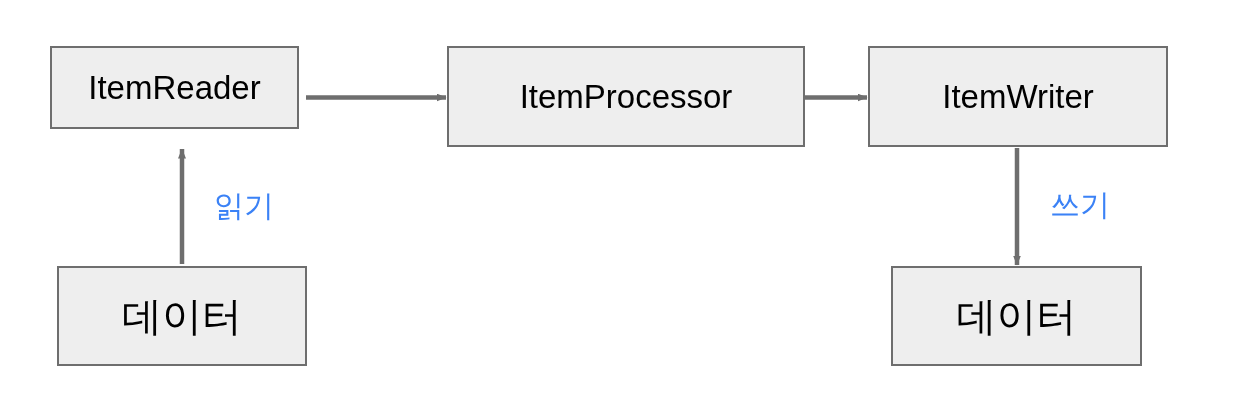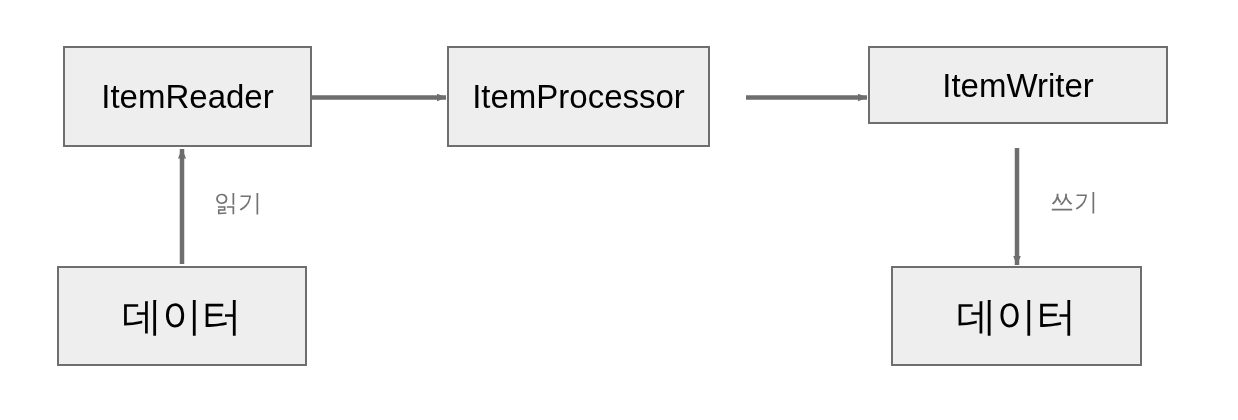--- a/index.html
+++ b/index.html
@@ -41,29 +41,29 @@
     line-height: 1;
     letter-spacing: 0px;
     white-space: nowrap;
     font-weight: 400;
   }
   .node-label.korean {
     font-size: 40px;
   }
   .edge-label {
     position: absolute;
-    color: #737373;
-    font-size: 24px;
+    color: #3b82f6;
+    font-size: 30px;
     line-height: 1;
     white-space: nowrap;
   }
   
-  #node-item-reader    { left: 63px;  top: 46px;  width: 249px; height: 101px; }
-  #node-item-processor { left: 447px; top: 46px;  width: 263px; height: 101px; }
-  #node-item-writer    { left: 868px; top: 46px;  width: 300px; height: 78px; }
+  #node-item-reader    { left: 50px;  top: 46px;  width: 249px; height: 83px; }
+  #node-item-processor { left: 447px; top: 46px;  width: 358px; height: 101px; }
+  #node-item-writer    { left: 868px; top: 46px;  width: 300px; height: 101px; }
   #node-source-data    { left: 57px;  top: 266px; width: 250px; height: 100px; }
   #node-target-data    { left: 891px; top: 266px; width: 251px; height: 100px; }
   
   #edge-label-read  { left: 214px;  top: 191px; }
   #edge-label-write { left: 1050px; top: 190px; }
 </style>
 </head>
 <body>
 
 <div id="diagram-canvas">

